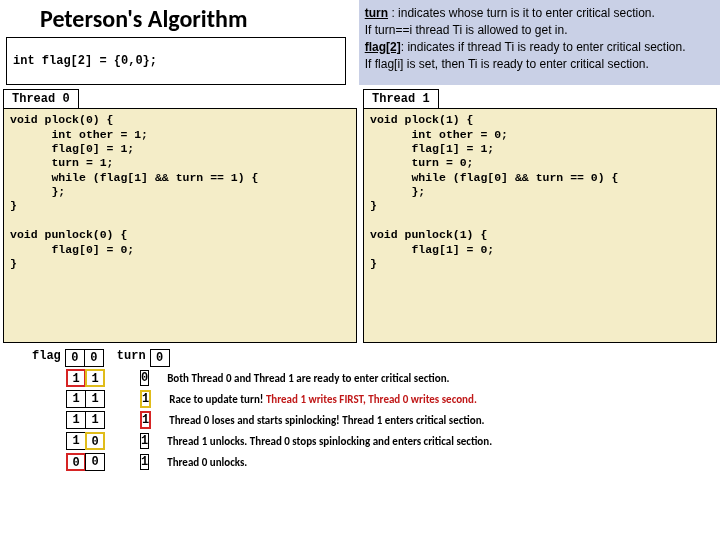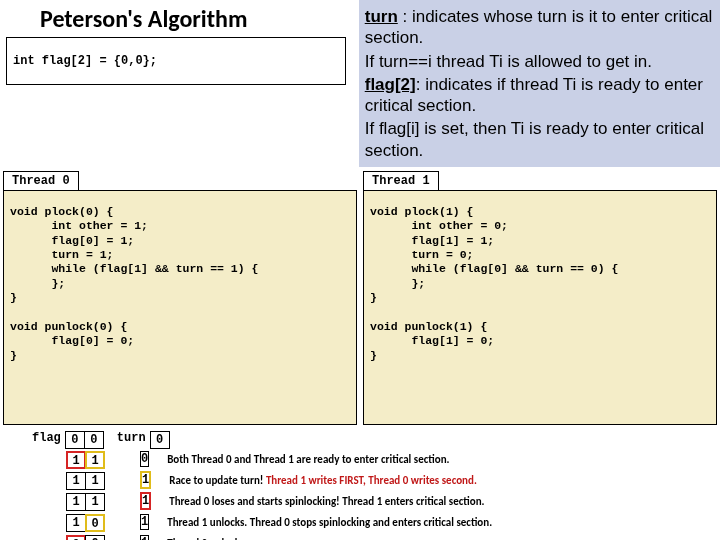--- a/index.html
+++ b/index.html
@@ -33,21 +33,21 @@
     font-weight: bold;
     padding: 15px 6px;
     margin: 2px 0 0 6px;
     width: 340px;
     line-height: 1.35;
   }
   .notes {
     width: 382px;
     background: #c9d0e6;
     padding: 4px 6px 4px 6px;
-    font-size: 17px;
+    font-size: 12px;
     line-height: 1.25;
   }
   .notes p { margin: 2px 0; }
   .notes .uline { text-decoration: underline; font-weight: bold; }
   .thread-row { display: flex; margin-top: 4px; }
   .thread-col {
     width: 355px;
     margin: 0 3px;
   }
   .tab {
@@ -62,21 +62,21 @@
     z-index: 2;
     margin-left: 0;
     text-align: center;
   }
   .code-box {
     background: #f4edc8;
     border: 1px solid #000;
     font-family: "Courier New", monospace;
     font-size: 11.5px;
     font-weight: bold;
-    padding: 14px 6px;
+    padding: 4px 6px;
     white-space: pre;
     line-height: 1.25;
     margin-top: -1px;
     height: 235px;
   }
   .trace {
     display: flex;
     margin-top: 6px;
     margin-left: 28px;
     align-items: flex-start;

